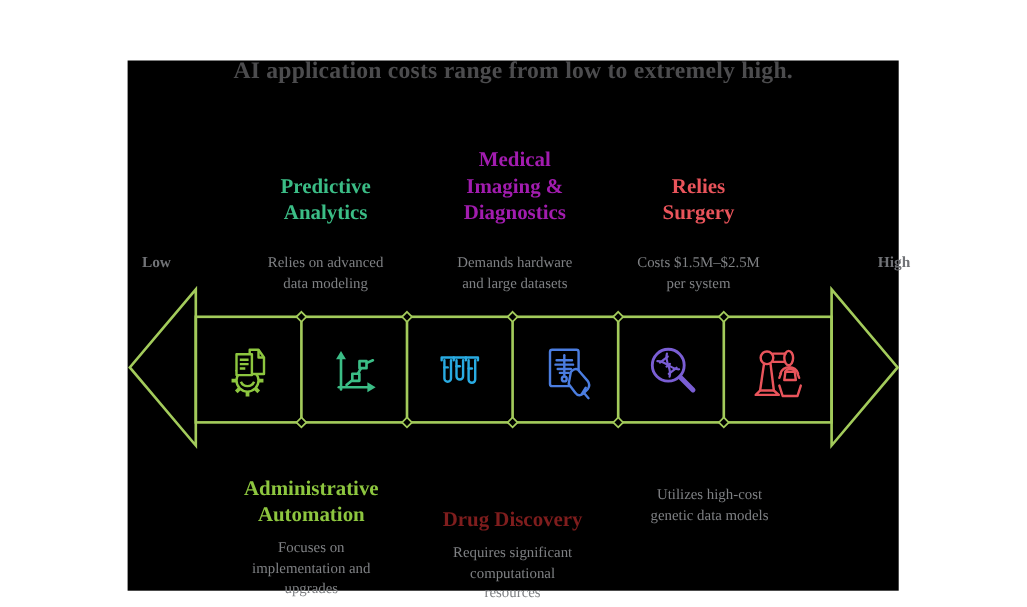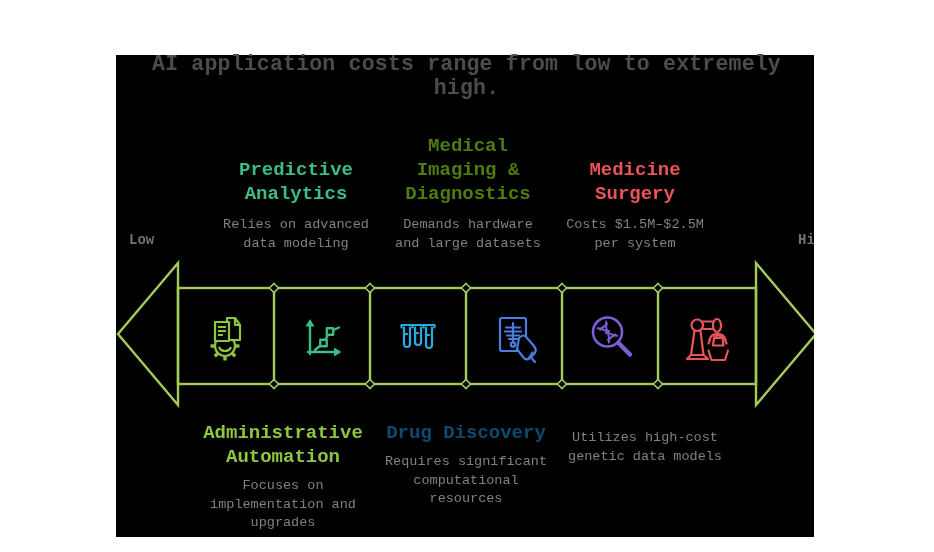--- a/index.html
+++ b/index.html
@@ -1,30 +1,30 @@
 <!DOCTYPE html>
 <html><head>
 <meta charset="utf-8">
 <style>
   html,body{margin:0;padding:0;background:#ffffff;}
   .canvas{position:relative;width:814px;height:552px;background:#ffffff;overflow:hidden;
-          font-family:Liberation Mono, monospace;}
+          font-family:Liberation Serif, serif;padding-left:14px;}
   .panel{position:absolute;left:116px;top:55px;width:701px;height:482px;background:#000000;}
   .title{position:absolute;left:116px;top:52px;width:701px;margin:0;text-align:center;
          font-size:21.5px;font-weight:bold;color:#4c4c4e;letter-spacing:.2px;}
   .col{position:absolute;width:200px;text-align:center;}
   .top-col{top:120px;}
   .top-col .heading-wrap{height:86px;display:flex;align-items:flex-end;justify-content:center;}
-  .bot-col{top:421px;}
+  .bot-col{top:433px;}
   .heading{font-size:19px;line-height:24px;font-weight:bold;white-space:pre-line;}
   .desc{font-size:13.5px;line-height:18.5px;color:#7f8184;white-space:pre-line;}
-  .top-col .desc{margin-top:10px;}
+  .top-col .desc{margin-top:24px;}
   .bot-col .desc{margin-top:8px;}
-  .c-yellowgreen{color:#8dc63f;} .c-green{color:#3bbd86;margin-top:40px;} .c-cyan{color:#0c4a6e;}
-  .c-blue{color:#4d7c0f;} .c-purple{color:#7a5ed4;} .c-red{color:#e9545b;}
+  .c-yellowgreen{color:#8dc63f;} .c-green{color:#3bbd86;margin-top:40px;} .c-cyan{color:#7f1d1d;margin-top:28px;}
+  .c-blue{color:#a21caf;} .c-purple{color:#7a5ed4;} .c-red{color:#e9545b;}
   .scale-label{position:absolute;top:232px;font-size:14px;font-weight:bold;color:#717377;margin-left:12px;}
   .scale-low{left:117px;} .scale-high{left:786px;}
   .arrow-svg{position:absolute;left:110px;top:255px;}
   .icon{position:absolute;top:308px;width:56px;height:56px;}
   .icon-1{left:198px;} .icon-2{left:294px;} .icon-3{left:390px;}
   .icon-4{left:486px;} .icon-5{left:582px;} .icon-6{left:677px;}
 </style>
 </head>
 <body>
 
@@ -48,21 +48,21 @@
       <div class="heading c-blue">Medical
 Imaging &amp;
 Diagnostics</div>
     </div>
     <div class="desc">Demands hardware
 and large datasets</div>
   </div>
 
   <div class="col top-col" style="left:535px">
     <div class="heading-wrap">
-      <div class="heading c-red">Medicine
+      <div class="heading c-red">Relies
 Surgery</div>
     </div>
     <div class="desc">Costs $1.5M–$2.5M
 per system</div>
   </div>
 
   <div class="scale-label scale-low">Low</div>
   <div class="scale-label scale-high">High</div>
 
   <svg class="arrow-svg" width="714" height="160" viewBox="0 0 714 160">

